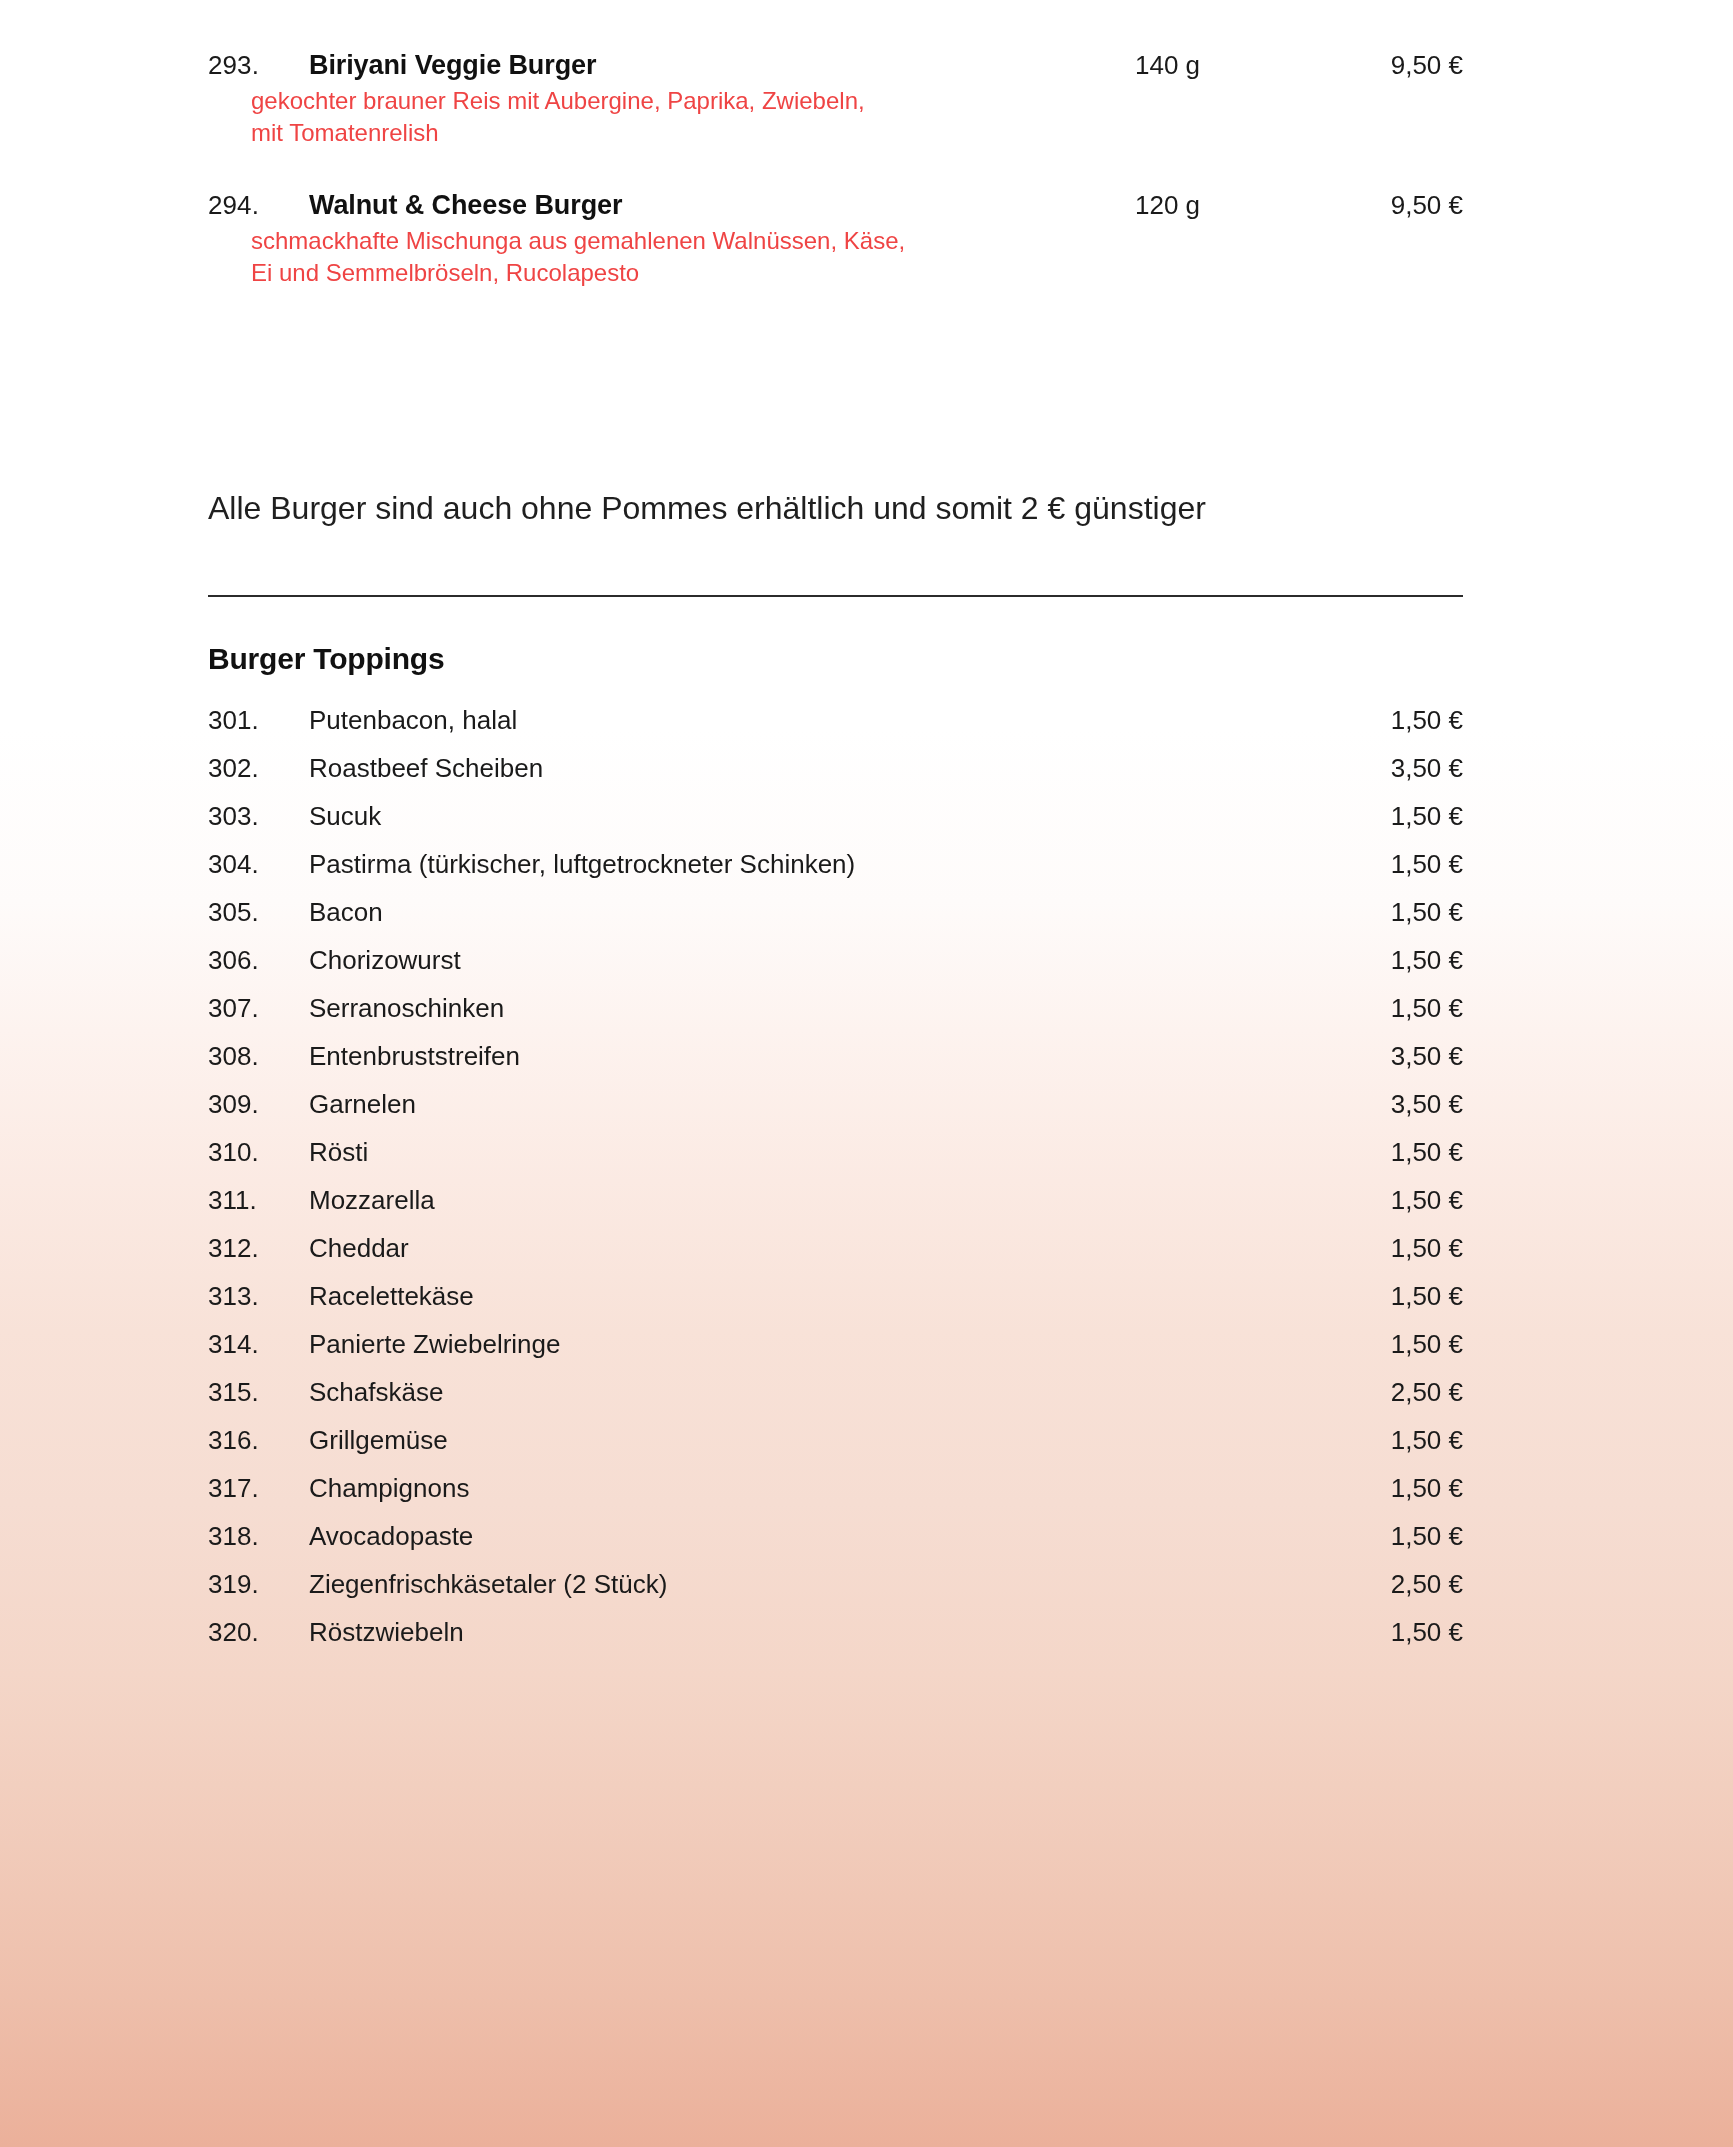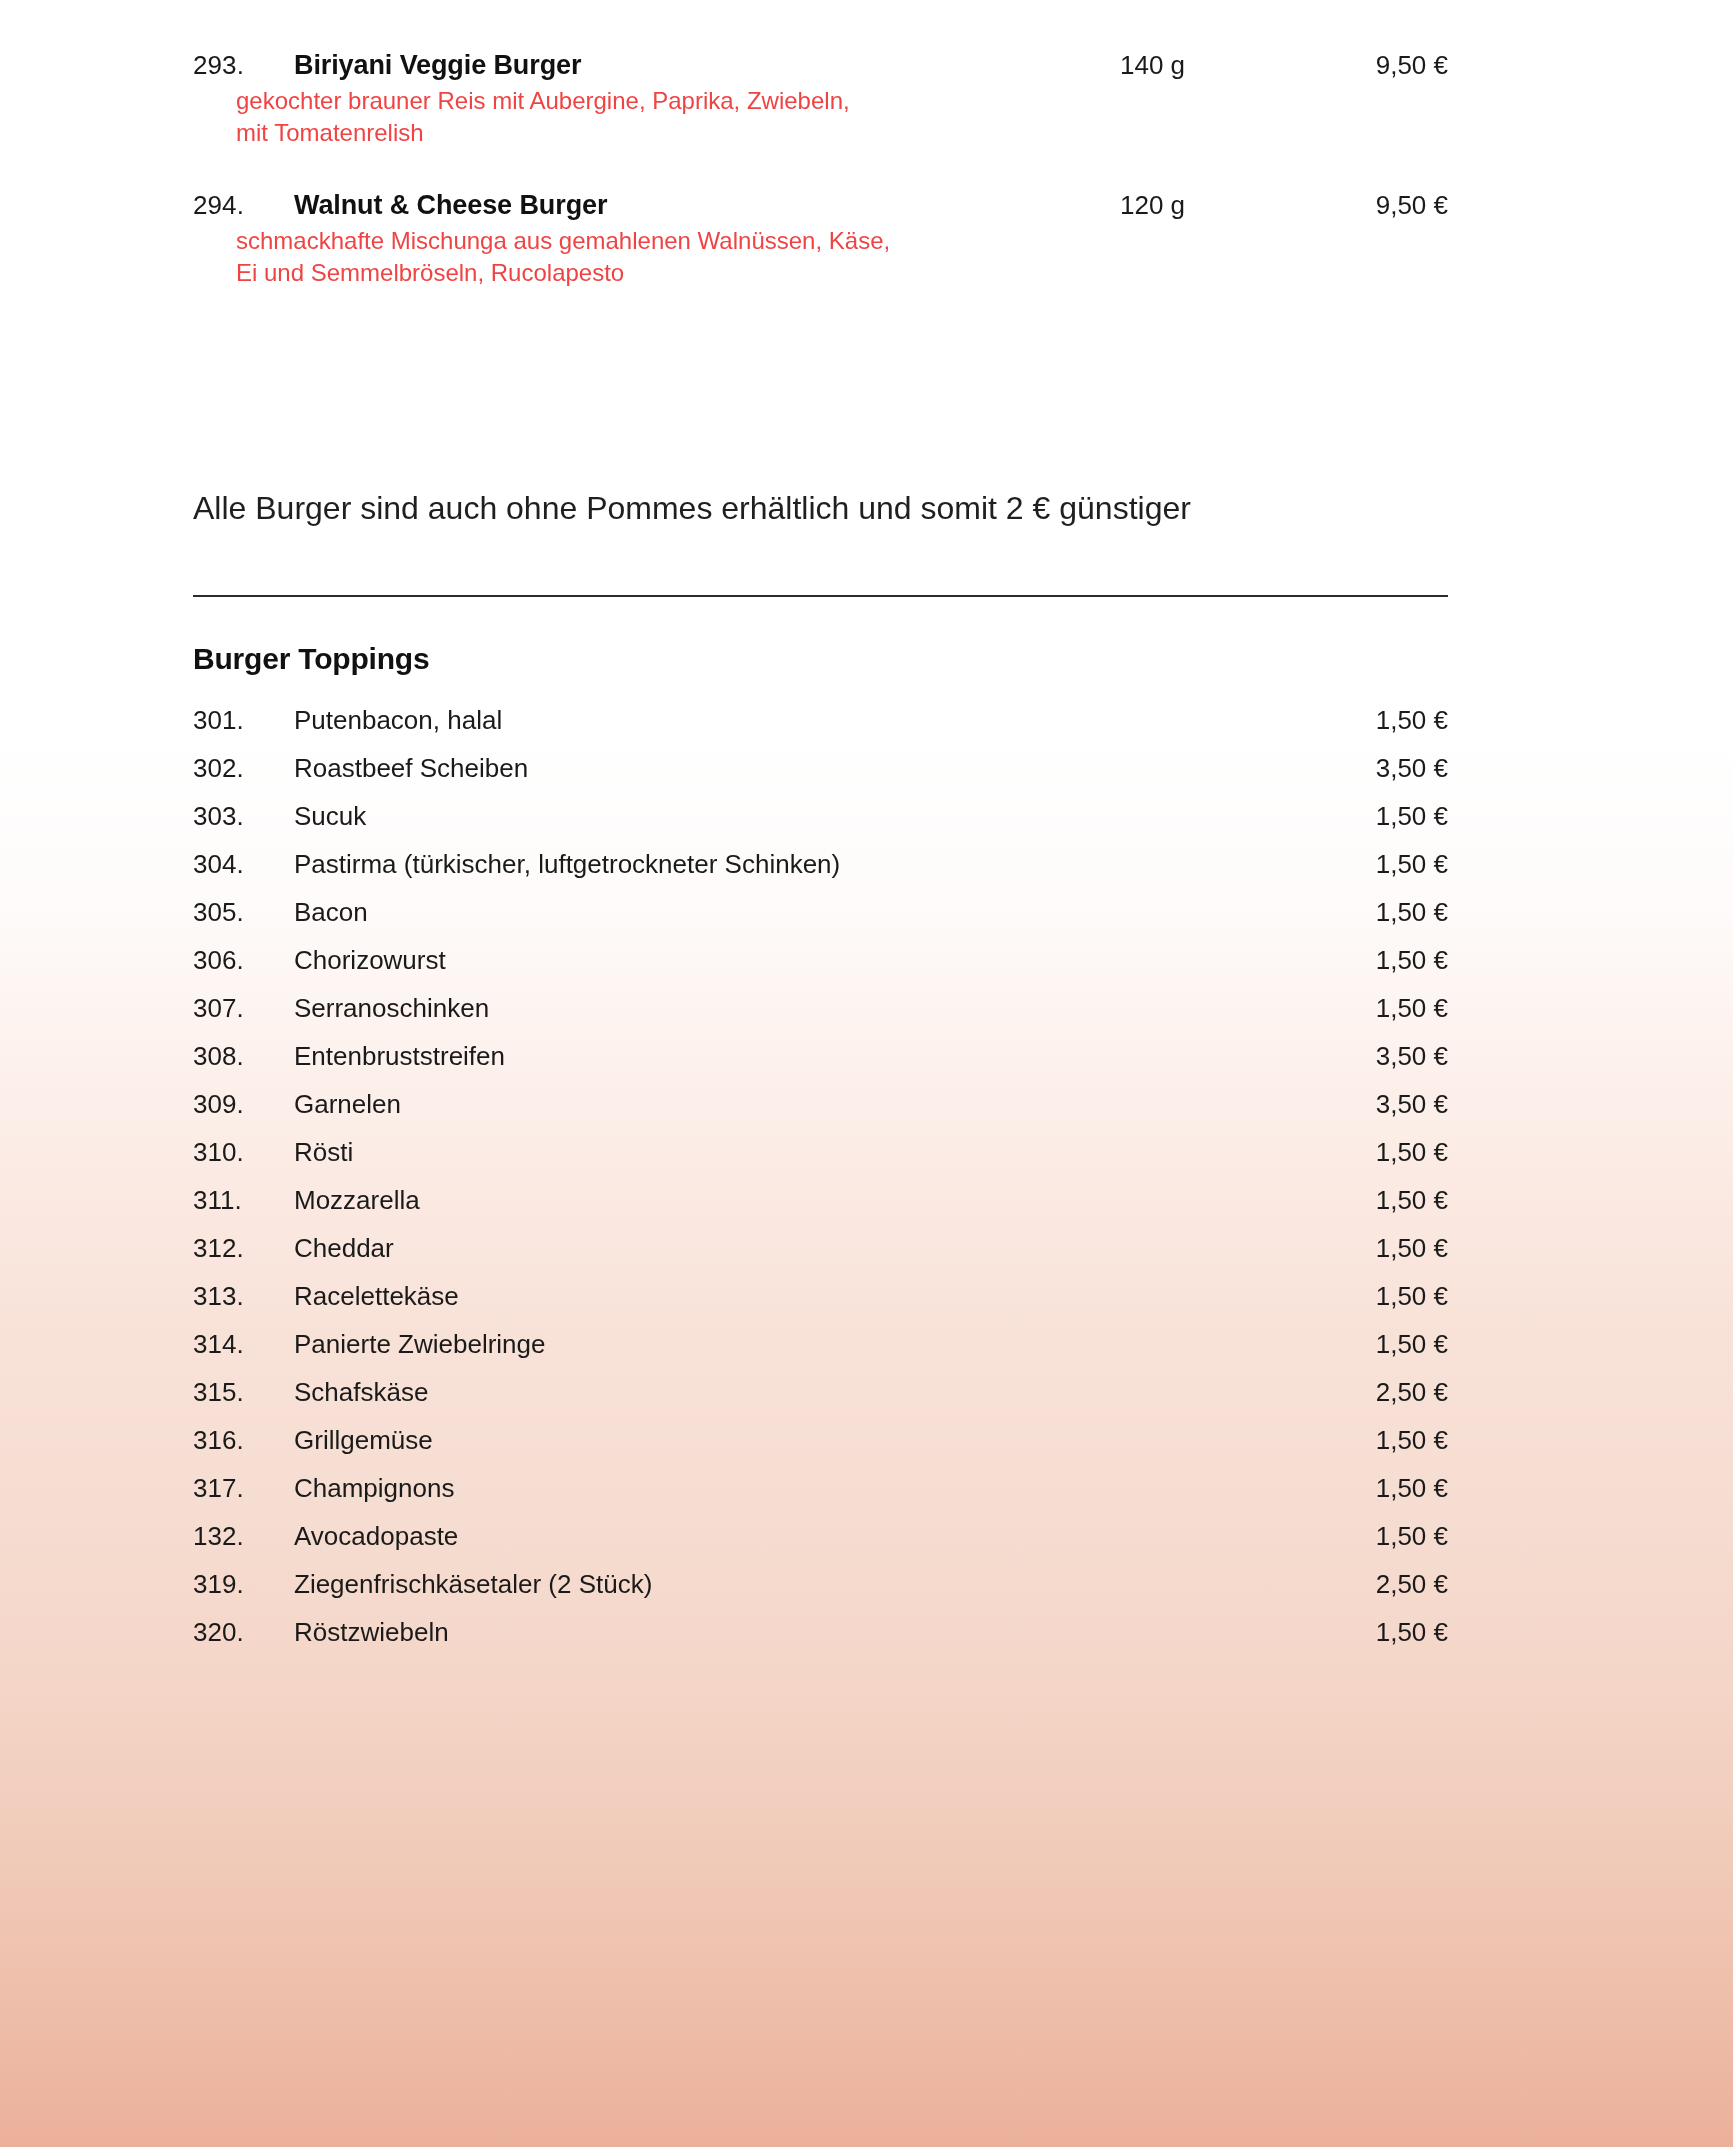--- a/index.html
+++ b/index.html
@@ -22,21 +22,21 @@
         #eebfab 93%,
         #ebb09a 100%);
     font-family: "Liberation Sans", sans-serif;
     color: #1a1a1a;
     overflow: hidden;
     position: relative;
   }
 
   .page {
     position: absolute;
-    left: 0;
+    left: 15px;
     top: 0;
     width: 1525px;
     height: 2147px;
   }
 
   
   .dish-list {
     position: absolute;
     left: 193px;
     top: 50px;
@@ -290,21 +290,21 @@
         <span class="topping-num">316.</span>
         <span class="topping-label">Grillgemüse</span>
         <span class="topping-price">1,50 €</span>
       </div>
       <div class="topping-row">
         <span class="topping-num">317.</span>
         <span class="topping-label">Champignons</span>
         <span class="topping-price">1,50 €</span>
       </div>
       <div class="topping-row">
-        <span class="topping-num">132.</span>
+        <span class="topping-num">318.</span>
         <span class="topping-label">Avocadopaste</span>
         <span class="topping-price">1,50 €</span>
       </div>
       <div class="topping-row">
         <span class="topping-num">319.</span>
         <span class="topping-label">Ziegenfrischkäsetaler (2 Stück)</span>
         <span class="topping-price">2,50 €</span>
       </div>
       <div class="topping-row">
         <span class="topping-num">320.</span>

